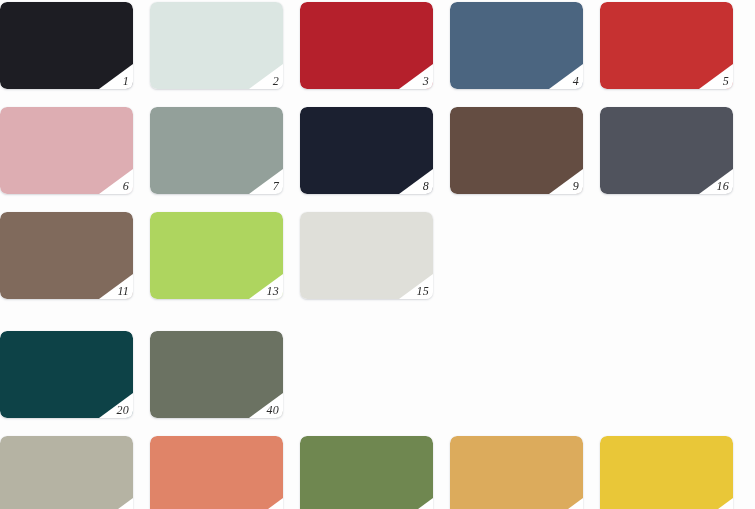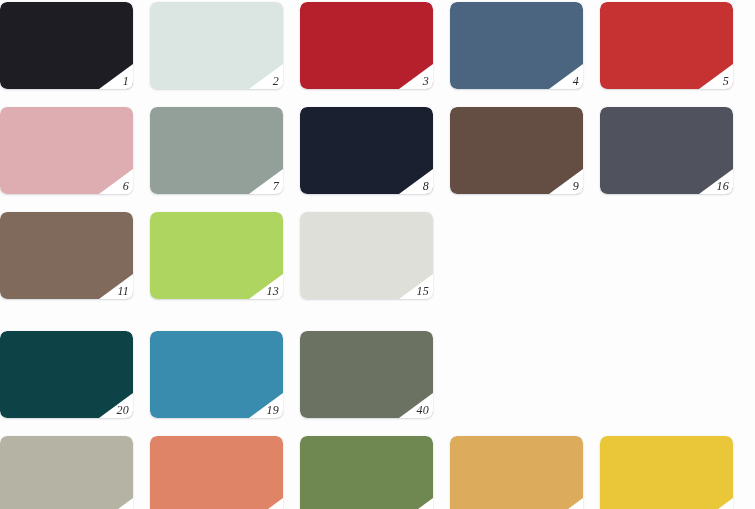--- a/index.html
+++ b/index.html
@@ -148,25 +148,20 @@
         <div class="corner-cut"></div>
         <span class="swatch-number">15</span>
       </div>
     </div>
     <div class="swatch-row" style="top: 331px;">
       <div class="swatch" title="dark-teal">
         <div class="swatch-fill" style="background: rgb(13, 66, 71);"></div>
         <div class="corner-cut"></div>
         <span class="swatch-number">20</span>
       </div>
-      <div class="swatch" title="cerulean-blue">
-        <div class="swatch-fill" style="background: rgb(58, 140, 174);"></div>
-        <div class="corner-cut"></div>
-        <span class="swatch-number">19</span>
-      </div>
       <div class="swatch" title="olive-gray-green">
         <div class="swatch-fill" style="background: rgb(107, 114, 98);"></div>
         <div class="corner-cut"></div>
         <span class="swatch-number">40</span>
       </div>
     </div>
     <div class="swatch-row" style="top: 436px;">
       <div class="swatch" title="warm-greige">
         <div class="swatch-fill" style="background: rgb(181, 179, 163);"></div>
         <div class="corner-cut"></div>

